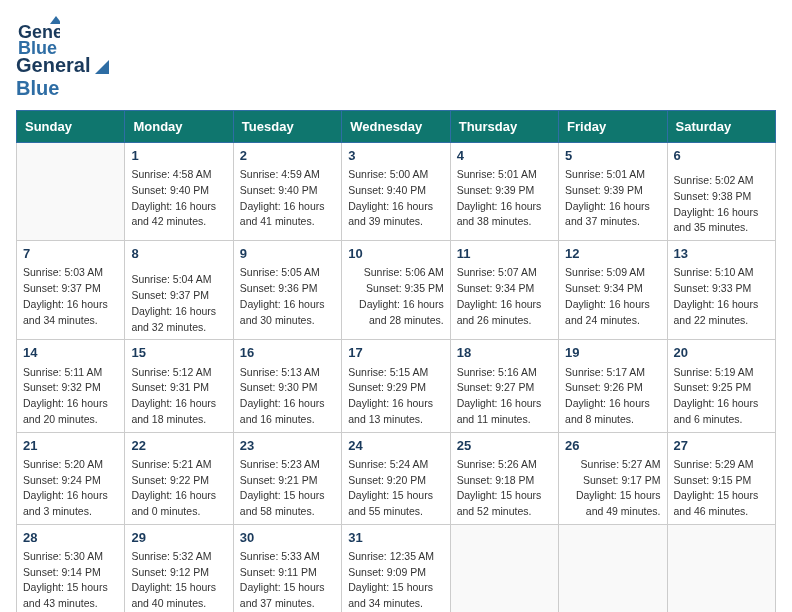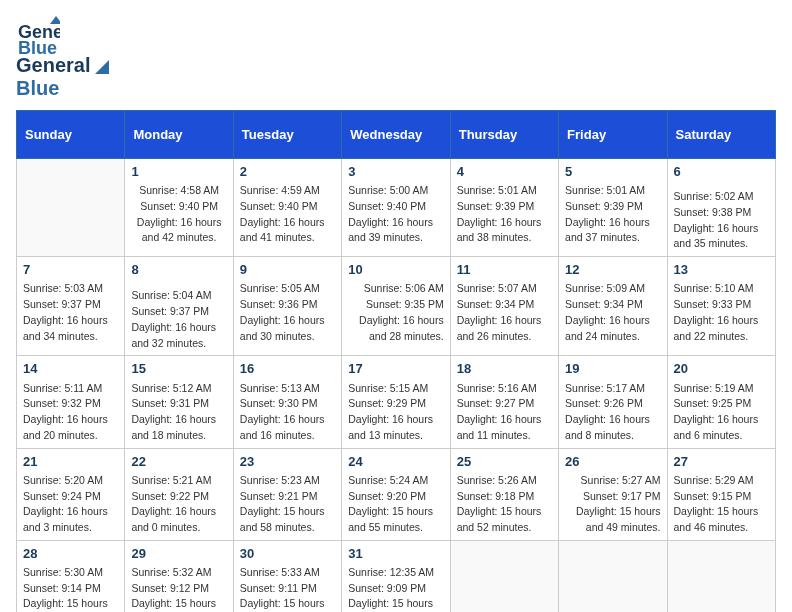--- a/index.html
+++ b/index.html
@@ -34,24 +34,24 @@
       font-size: 16px;
       color: #333;
       margin-top: 2px;
     }
     .calendar-table {
       width: 100%;
       border-collapse: collapse;
       font-size: 11px;
     }
     .calendar-table thead th {
-      background-color: #1d4ed8;
+      background-color: #0f766e;
       color: #fff;
       text-align: left;
-      padding: 16px 8px;
+      padding: 8px 8px;
       font-size: 13px;
       font-weight: bold;
       border: 1px solid #2e6da4;
     }
     .calendar-table td {
       border: 1px solid #ccc;
       vertical-align: top;
       padding: 4px 6px;
       width: calc(100% / 7);
       min-height: 80px;
@@ -107,21 +107,21 @@
         <th>Thursday</th>
         <th>Friday</th>
         <th>Saturday</th>
       </tr>
   </thead>
   <tbody id="calendar-body">
       <tr>
         <td class="empty-cell"></td>
         <td>
           <span class="day-number">1</span>
-          <div class="day-info" style="white-space: pre-line; text-align: center;">Sunrise: 4:58 AM
+          <div class="day-info" style="white-space: pre-line;">Sunrise: 4:58 AM
 Sunset: 9:40 PM
 Daylight: 16 hours
 and 42 minutes.</div>
         </td>
         <td>
           <span class="day-number">2</span>
           <div class="day-info" style="white-space: pre-line;">Sunrise: 4:59 AM
 Sunset: 9:40 PM
 Daylight: 16 hours
 and 41 minutes.</div>

